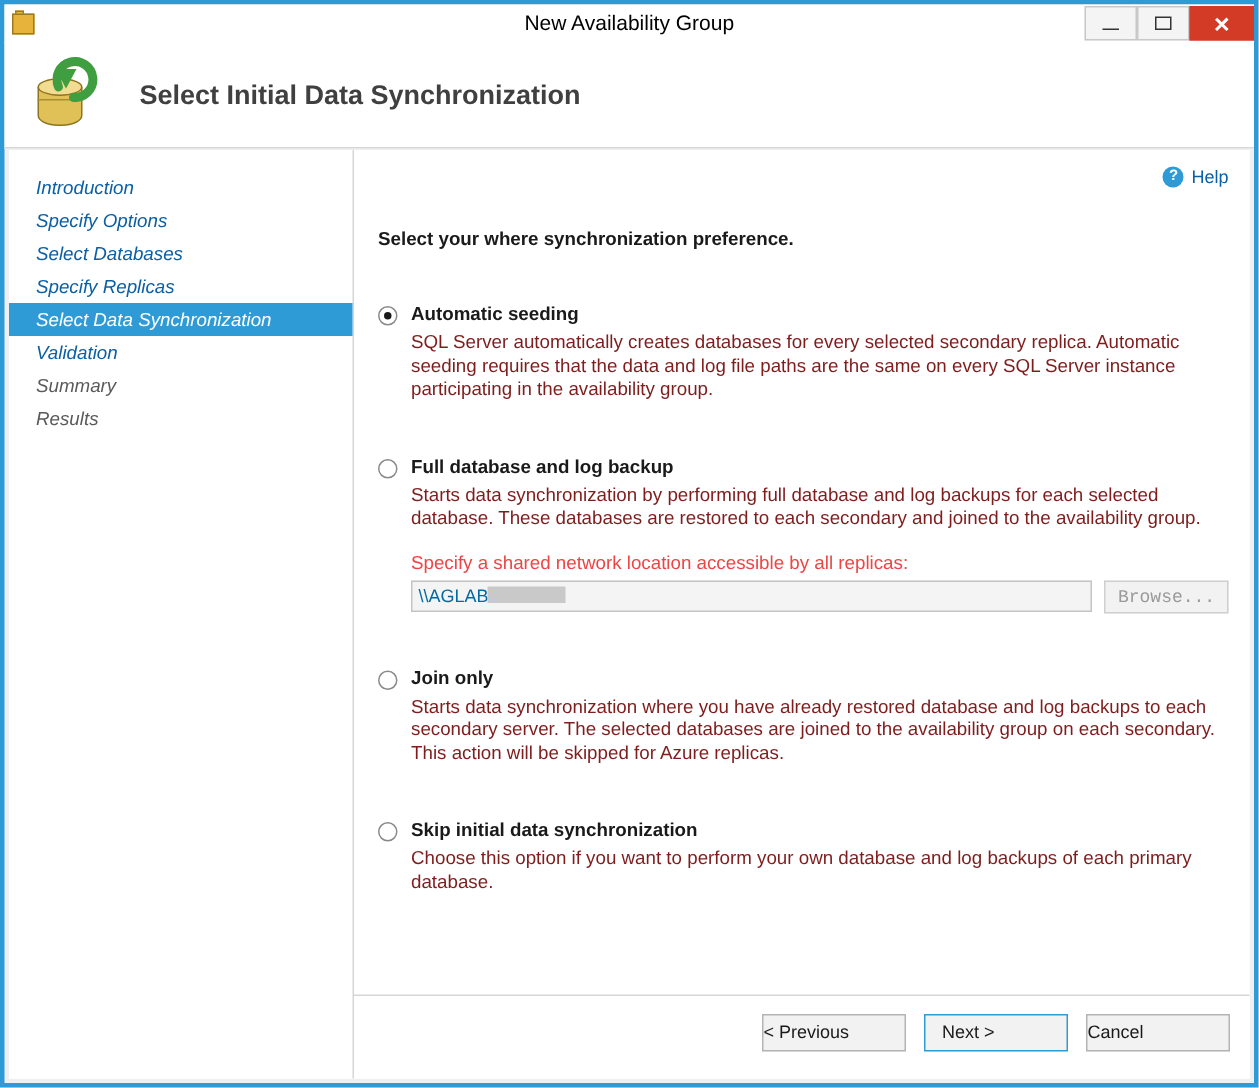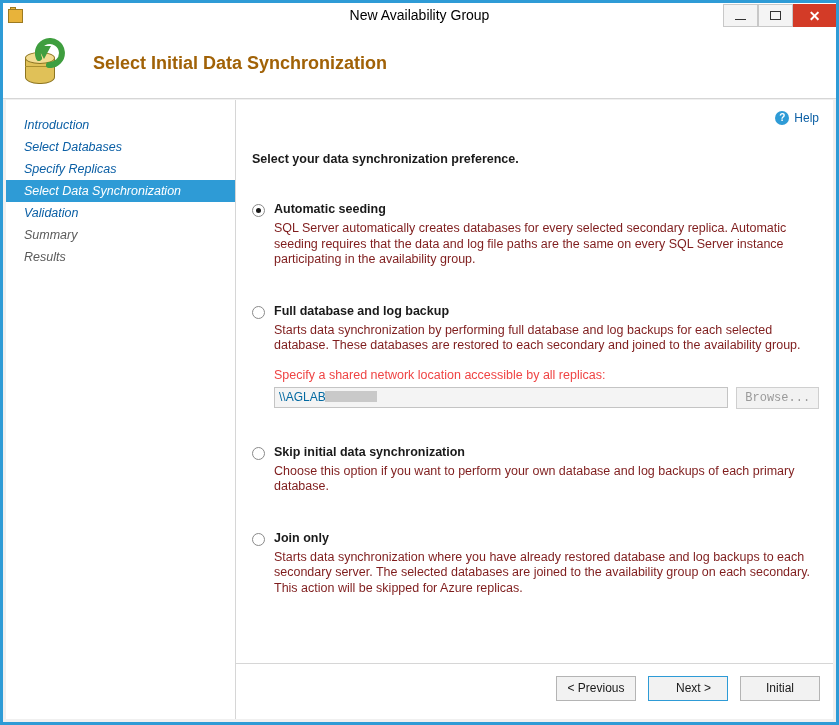--- a/index.html
+++ b/index.html
@@ -153,21 +153,21 @@
   .refresh-arrow {
     position: absolute;
     left: 16px; top: 2px;
     width: 32px; height: 30px;
   }
   .refresh-arrow svg { display: block; }
 
   .header-title {
     font-size: 18px;
     font-weight: bold;
-    color: #a16207;
+    color: #404040;
     margin-left: 18px;
   }
 
   
   .body-area {
     position: absolute;
     left: 3px; right: 3px;
     top: 97px;
     bottom: 3px;
     display: flex;
@@ -337,29 +337,28 @@
     border-top: 1px solid #d6d6d6;
     background: #ffffff;
   }
   .footer-buttons {
     position: absolute;
     right: 13px;
     top: 12px;
     display: flex;
   }
   .btn {
-    width: 80px;
+    width: 96px;
     height: 25px;
     margin-left: 12px;
     font-family: "Liberation Sans", sans-serif;
     font-size: 12px;
     color: #1a1a1a;
     background: #f2f2f2;
     border: 1px solid #b4b4b4;
-    text-align: center;
     line-height: 23px;
     box-sizing: border-box;
     cursor: pointer;
   }
   .btn.primary {
     border: 1px solid #2e9bd6;
     padding-left: 11px;
   }
 </style>
 </head>
@@ -398,38 +397,39 @@
         </svg>
       </div>
     </div>
     <div class="header-title">Select Initial Data Synchronization</div>
   </div>
 
   <div class="body-area">
 
     <div class="sidebar">
       <div class="side-item">Introduction</div>
+      <div class="side-item">Specify Options</div>
       <div class="side-item">Select Databases</div>
       <div class="side-item">Specify Replicas</div>
       <div class="side-item selected">Select Data Synchronization</div>
       <div class="side-item">Validation</div>
       <div class="side-item disabled">Summary</div>
       <div class="side-item disabled">Results</div>
     </div>
 
     <div class="content">
 
       <div class="help-link">
         <div class="help-icon">?</div>
         <span>Help</span>
       </div>
 
       <div class="content-inner">
 
-        <div class="pref-label">Select your data synchronization preference.</div>
+        <div class="pref-label">Select your where synchronization preference.</div>
 
         <div class="opt-block">
           <div class="opt-head">
             <div class="radio checked"></div>
             <div class="opt-title">Automatic seeding</div>
           </div>
           <div class="opt-desc">SQL Server automatically creates databases for every selected secondary replica. Automatic seeding requires that the data and log file paths are the same on every SQL Server instance participating in the availability group.</div>
         </div>
 
         <div class="opt-block">
@@ -444,38 +444,38 @@
             <div class="share-input">
               <span class="share-input-text">\\AGLAB</span><span class="redact"></span>
             </div>
             <div class="browse-btn">Browse...</div>
           </div>
         </div>
 
         <div class="opt-block">
           <div class="opt-head">
             <div class="radio"></div>
+            <div class="opt-title">Join only</div>
+          </div>
+          <div class="opt-desc">Starts data synchronization where you have already restored database and log backups to each secondary server. The selected databases are joined to the availability group on each secondary. This action will be skipped for Azure replicas.</div>
+        </div>
+
+        <div class="opt-block">
+          <div class="opt-head">
+            <div class="radio"></div>
             <div class="opt-title">Skip initial data synchronization</div>
           </div>
           <div class="opt-desc">Choose this option if you want to perform your own database and log backups of each primary database.</div>
         </div>
 
-        <div class="opt-block">
-          <div class="opt-head">
-            <div class="radio"></div>
-            <div class="opt-title">Join only</div>
-          </div>
-          <div class="opt-desc">Starts data synchronization where you have already restored database and log backups to each secondary server. The selected databases are joined to the availability group on each secondary. This action will be skipped for Azure replicas.</div>
-        </div>
-
       </div>
 
       <div class="footer">
         <div class="footer-buttons">
           <div class="btn">&lt; Previous</div>
           <div class="btn primary">Next &gt;</div>
-          <div class="btn">Initial</div>
+          <div class="btn">Cancel</div>
         </div>
       </div>
 
     </div>
   </div>
 </div>
 
 </body></html>

